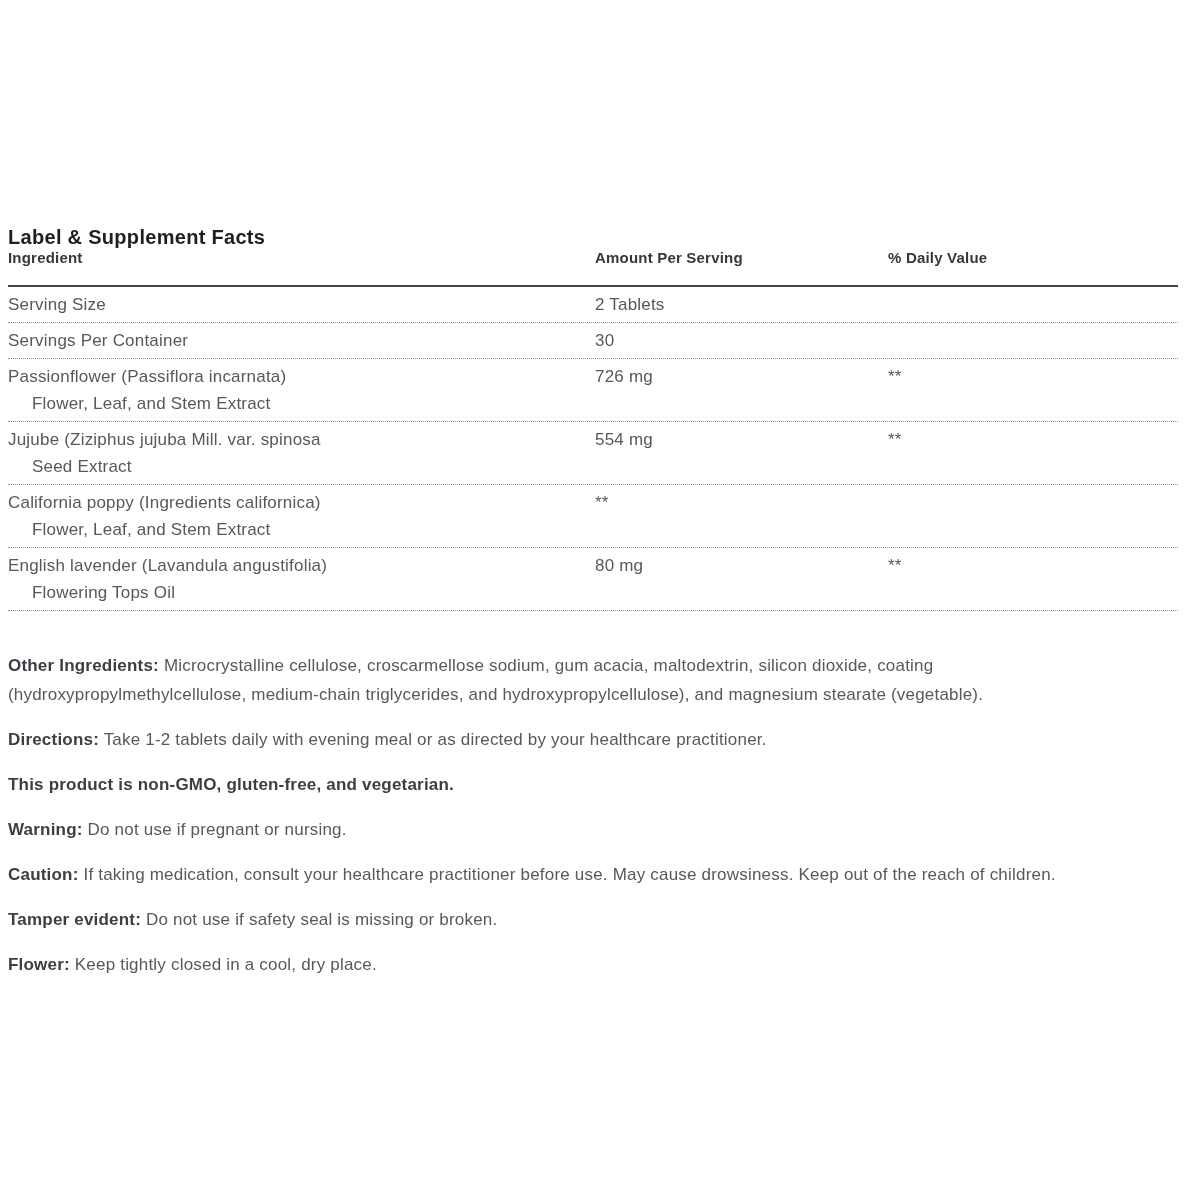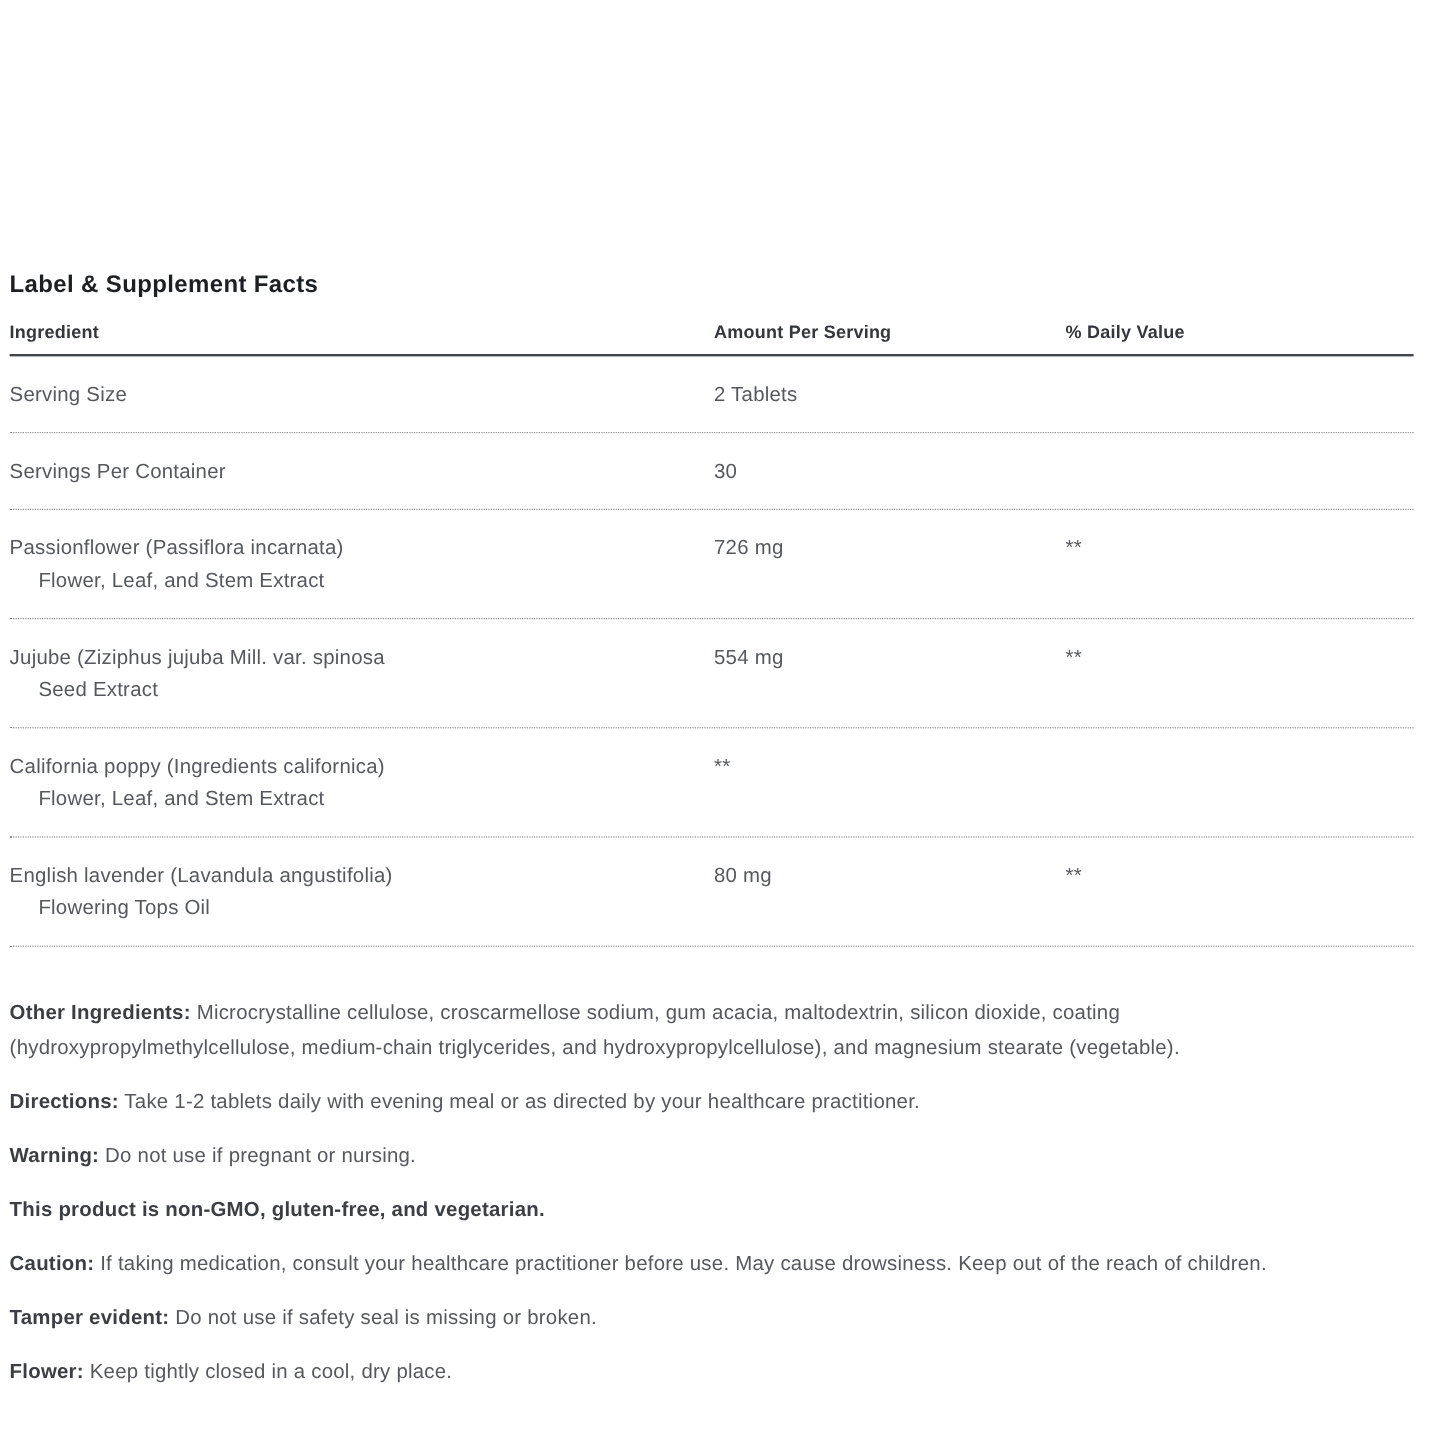--- a/index.html
+++ b/index.html
@@ -10,42 +10,41 @@
     font-family: "Liberation Sans", "DejaVu Sans", sans-serif;
     color: #55585d;
     padding: 226px 22px 0 8px;
     overflow: hidden;
   }
   .title {
     font-size: 20px;
     font-weight: bold;
     letter-spacing: 0.3px;
     color: #1d2023;
-    margin-bottom: 20px;
   }
   .facts-table { width: 1170px; }
   .thead, .trow {
     display: grid;
     grid-template-columns: 587px 293px 1fr;
     align-items: start;
   }
   .thead {
     font-size: 15px;
     font-weight: bold;
     letter-spacing: 0.2px;
     color: #34373c;
-    padding-bottom: 9px;
+    padding-bottom: 19px;
     border-bottom: 2.5px solid #43464a;
   }
   .trow {
     font-size: 17px;
     line-height: 27px;
     letter-spacing: 0.2px;
     color: #55585d;
-    padding: 18px 0;
+    padding: 4px 0;
     border-bottom: 1px dotted #8d8d8d;
   }
   .sub { padding-left: 24px; }
   .paragraphs { margin-top: 40px; width: 1160px; }
   .paragraphs p {
     font-size: 17px;
     line-height: 29px;
     letter-spacing: 0.2px;
     margin-bottom: 16px;
     color: #55585d;
@@ -119,18 +118,18 @@
     </div>
     <div class="cell">80 mg</div>
     <div class="cell">**</div>
   </div>
 
 </div>
 
 <div class="paragraphs">
   <p><strong>Other Ingredients:</strong> <span>Microcrystalline cellulose, croscarmellose sodium, gum acacia, maltodextrin, silicon dioxide, coating (hydroxypropylmethylcellulose, medium-chain triglycerides, and hydroxypropylcellulose), and magnesium stearate (vegetable).</span></p>
   <p><strong>Directions:</strong> <span>Take 1-2 tablets daily with evening meal or as directed by your healthcare practitioner.</span></p>
+  <p><strong>This product is non-GMO, gluten-free, and vegetarian.</strong></p>
   <p><strong>Warning:</strong> <span>Do not use if pregnant or nursing.</span></p>
-  <p><strong>This product is non-GMO, gluten-free, and vegetarian.</strong></p>
   <p><strong>Caution:</strong> <span>If taking medication, consult your healthcare practitioner before use. May cause drowsiness. Keep out of the reach of children.</span></p>
   <p><strong>Tamper evident:</strong> <span>Do not use if safety seal is missing or broken.</span></p>
   <p><strong>Flower:</strong> <span>Keep tightly closed in a cool, dry place.</span></p>
 </div>
 
 </body></html>

